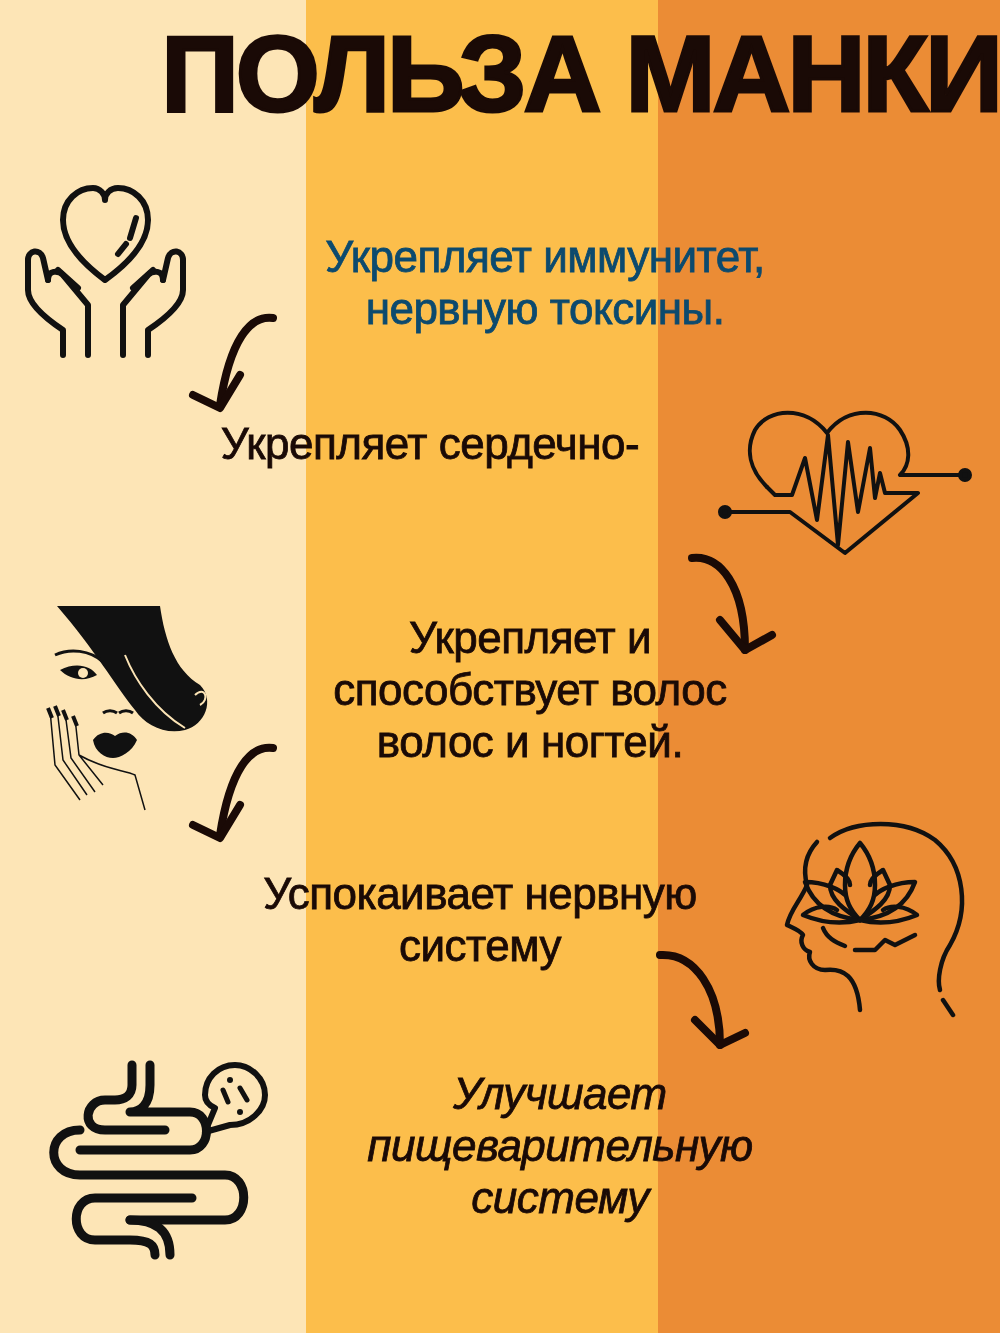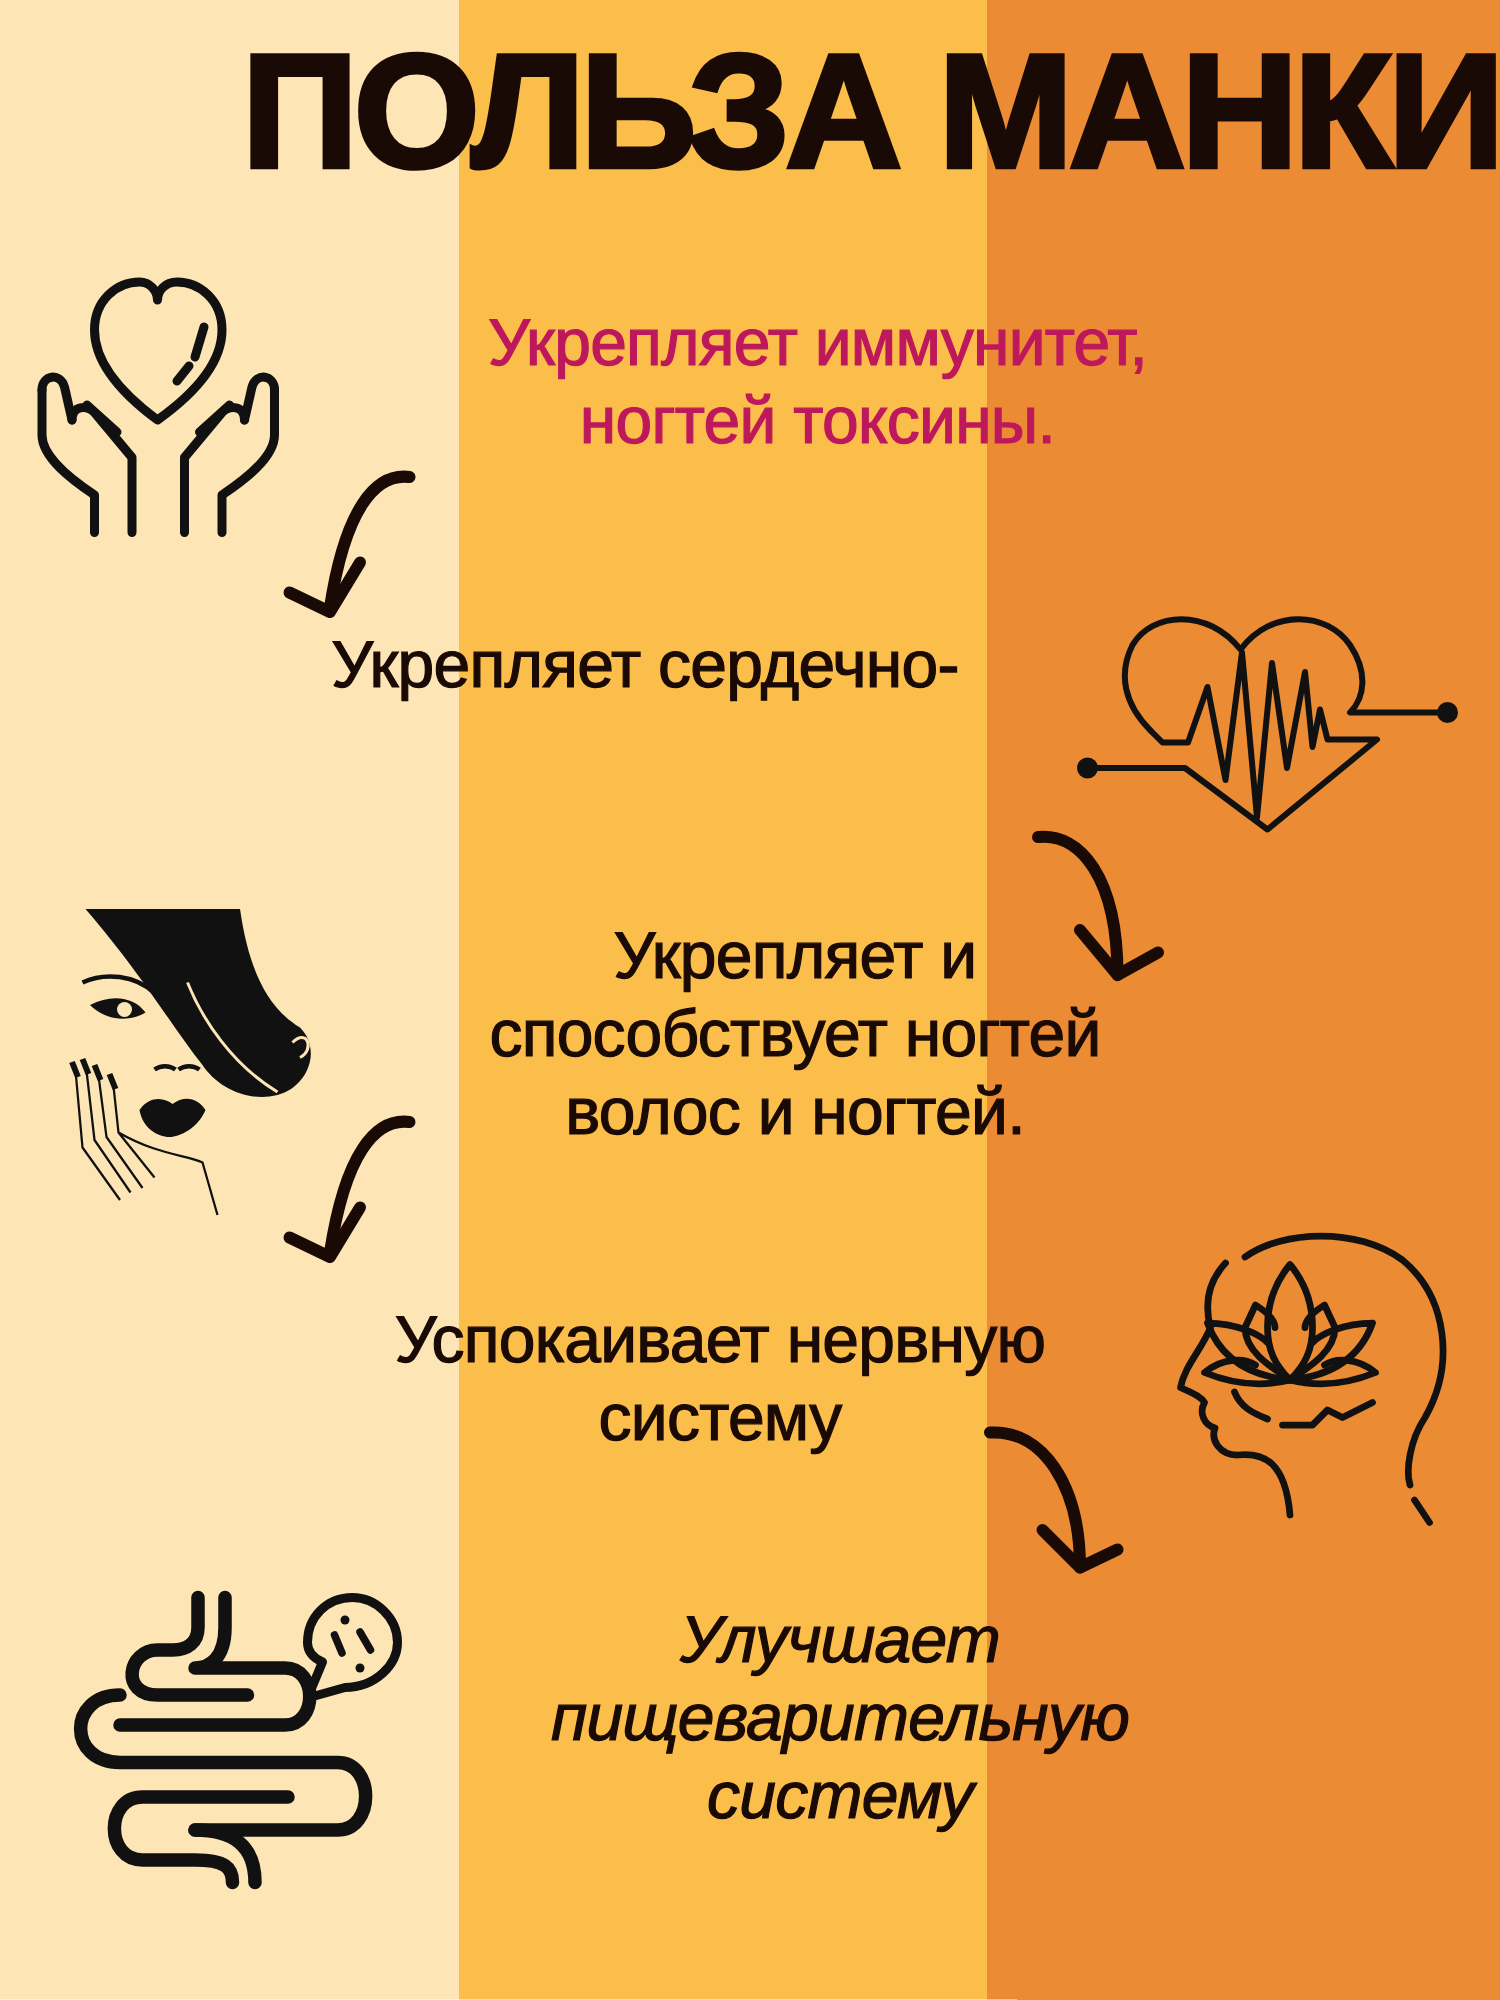--- a/index.html
+++ b/index.html
@@ -51,32 +51,32 @@
 <body>
 
 <div class="bg">
   <div class="col1" style="background: rgb(253, 229, 182);"></div>
   <div class="col2" style="background: rgb(252, 190, 75);"></div>
   <div class="col3" style="background: rgb(235, 140, 53);"></div>
 </div>
 
 <div class="title" style="color: rgb(26, 10, 6);">ПОЛЬЗА МАНКИ</div>
 
-<div class="benefit" style="left: 250px; top: 203px; width: 590px; color: #be185d;">
+<div class="benefit" style="left: 250px; top: 231px; width: 590px; color: #0c4a6e;">
   <span class="line">Укрепляет иммунитет,</span>
-  <span class="line">ногтей токсины.</span>
+  <span class="line">нервную токсины.</span>
 </div>
 
 <div class="benefit" style="left: 140px; top: 418px; width: 580px; color: rgb(26, 10, 6);">
   <span class="line">Укрепляет сердечно-</span>
 </div>
 
 <div class="benefit" style="left: 250px; top: 612px; width: 560px; color: rgb(26, 10, 6);">
   <span class="line">Укрепляет и</span>
-  <span class="line">способствует ногтей</span>
+  <span class="line">способствует волос</span>
   <span class="line">волос и ногтей.</span>
 </div>
 
 <div class="benefit" style="left: 180px; top: 868px; width: 600px; color: rgb(26, 10, 6);">
   <span class="line">Успокаивает нервную</span>
   <span class="line">систему</span>
 </div>
 
 <div class="benefit" style="left: 300px; top: 1068px; width: 520px; color: rgb(26, 10, 6); font-style: italic;">
   <span class="line">Улучшает</span>

